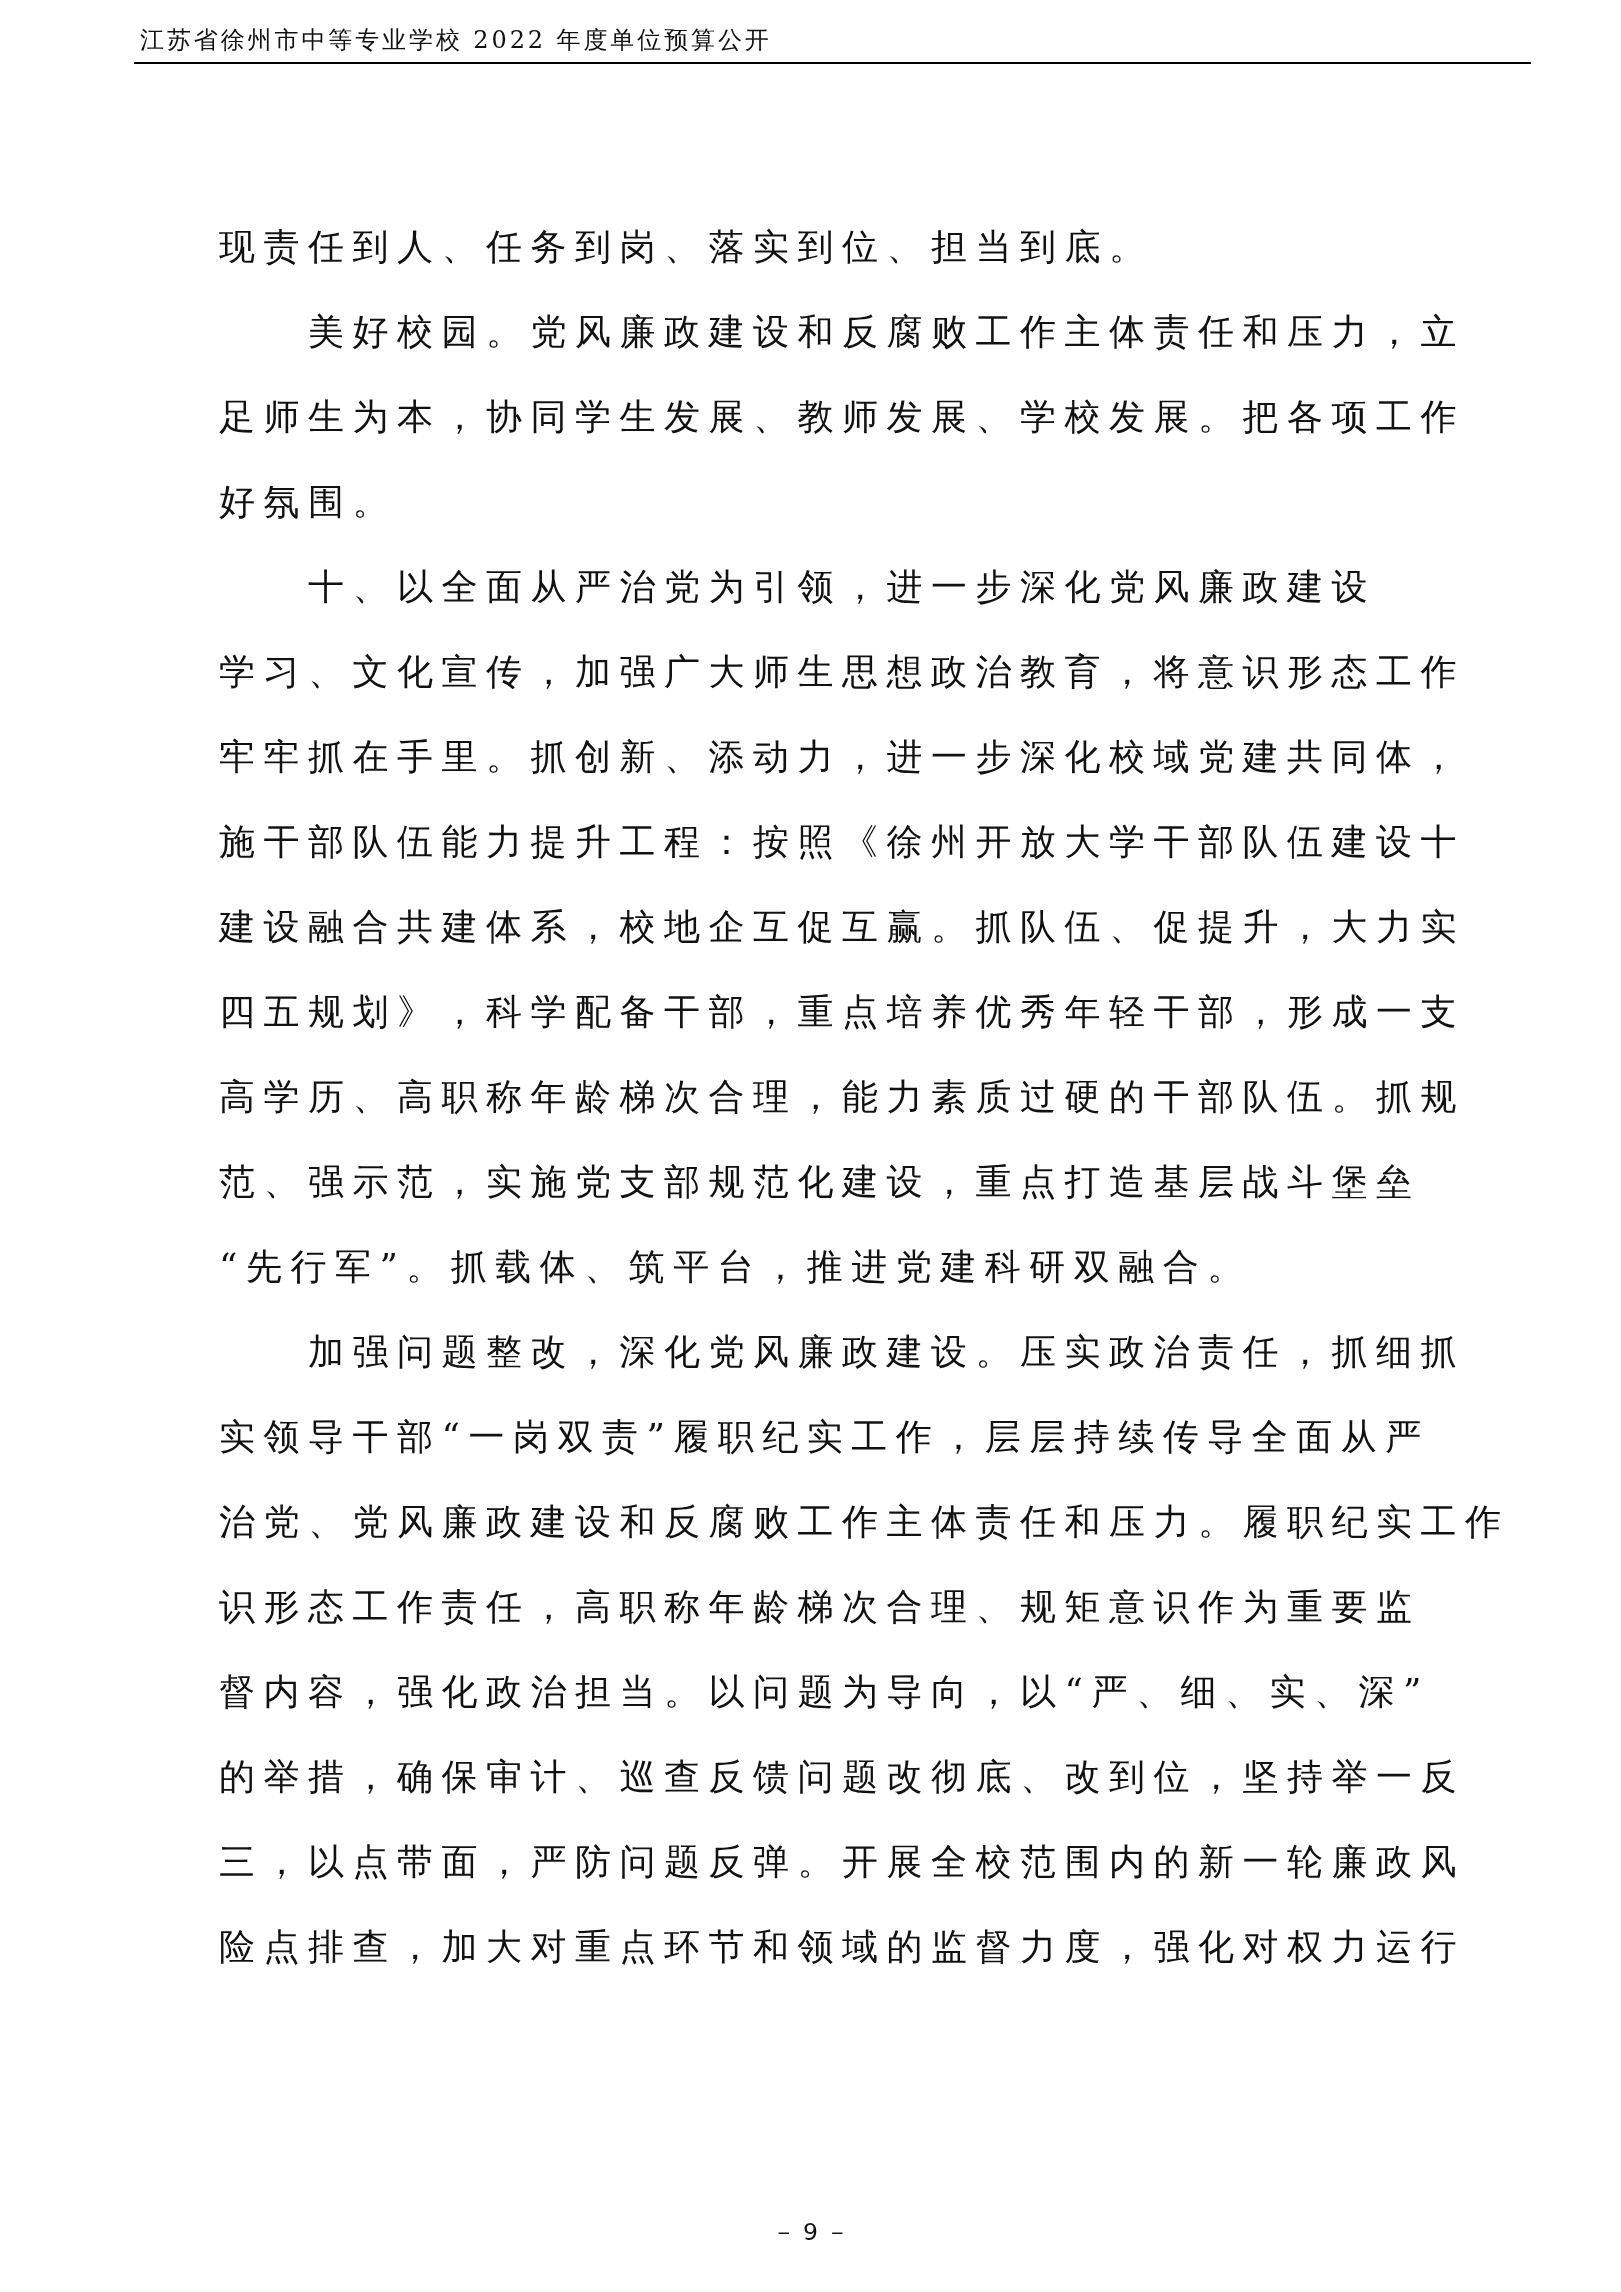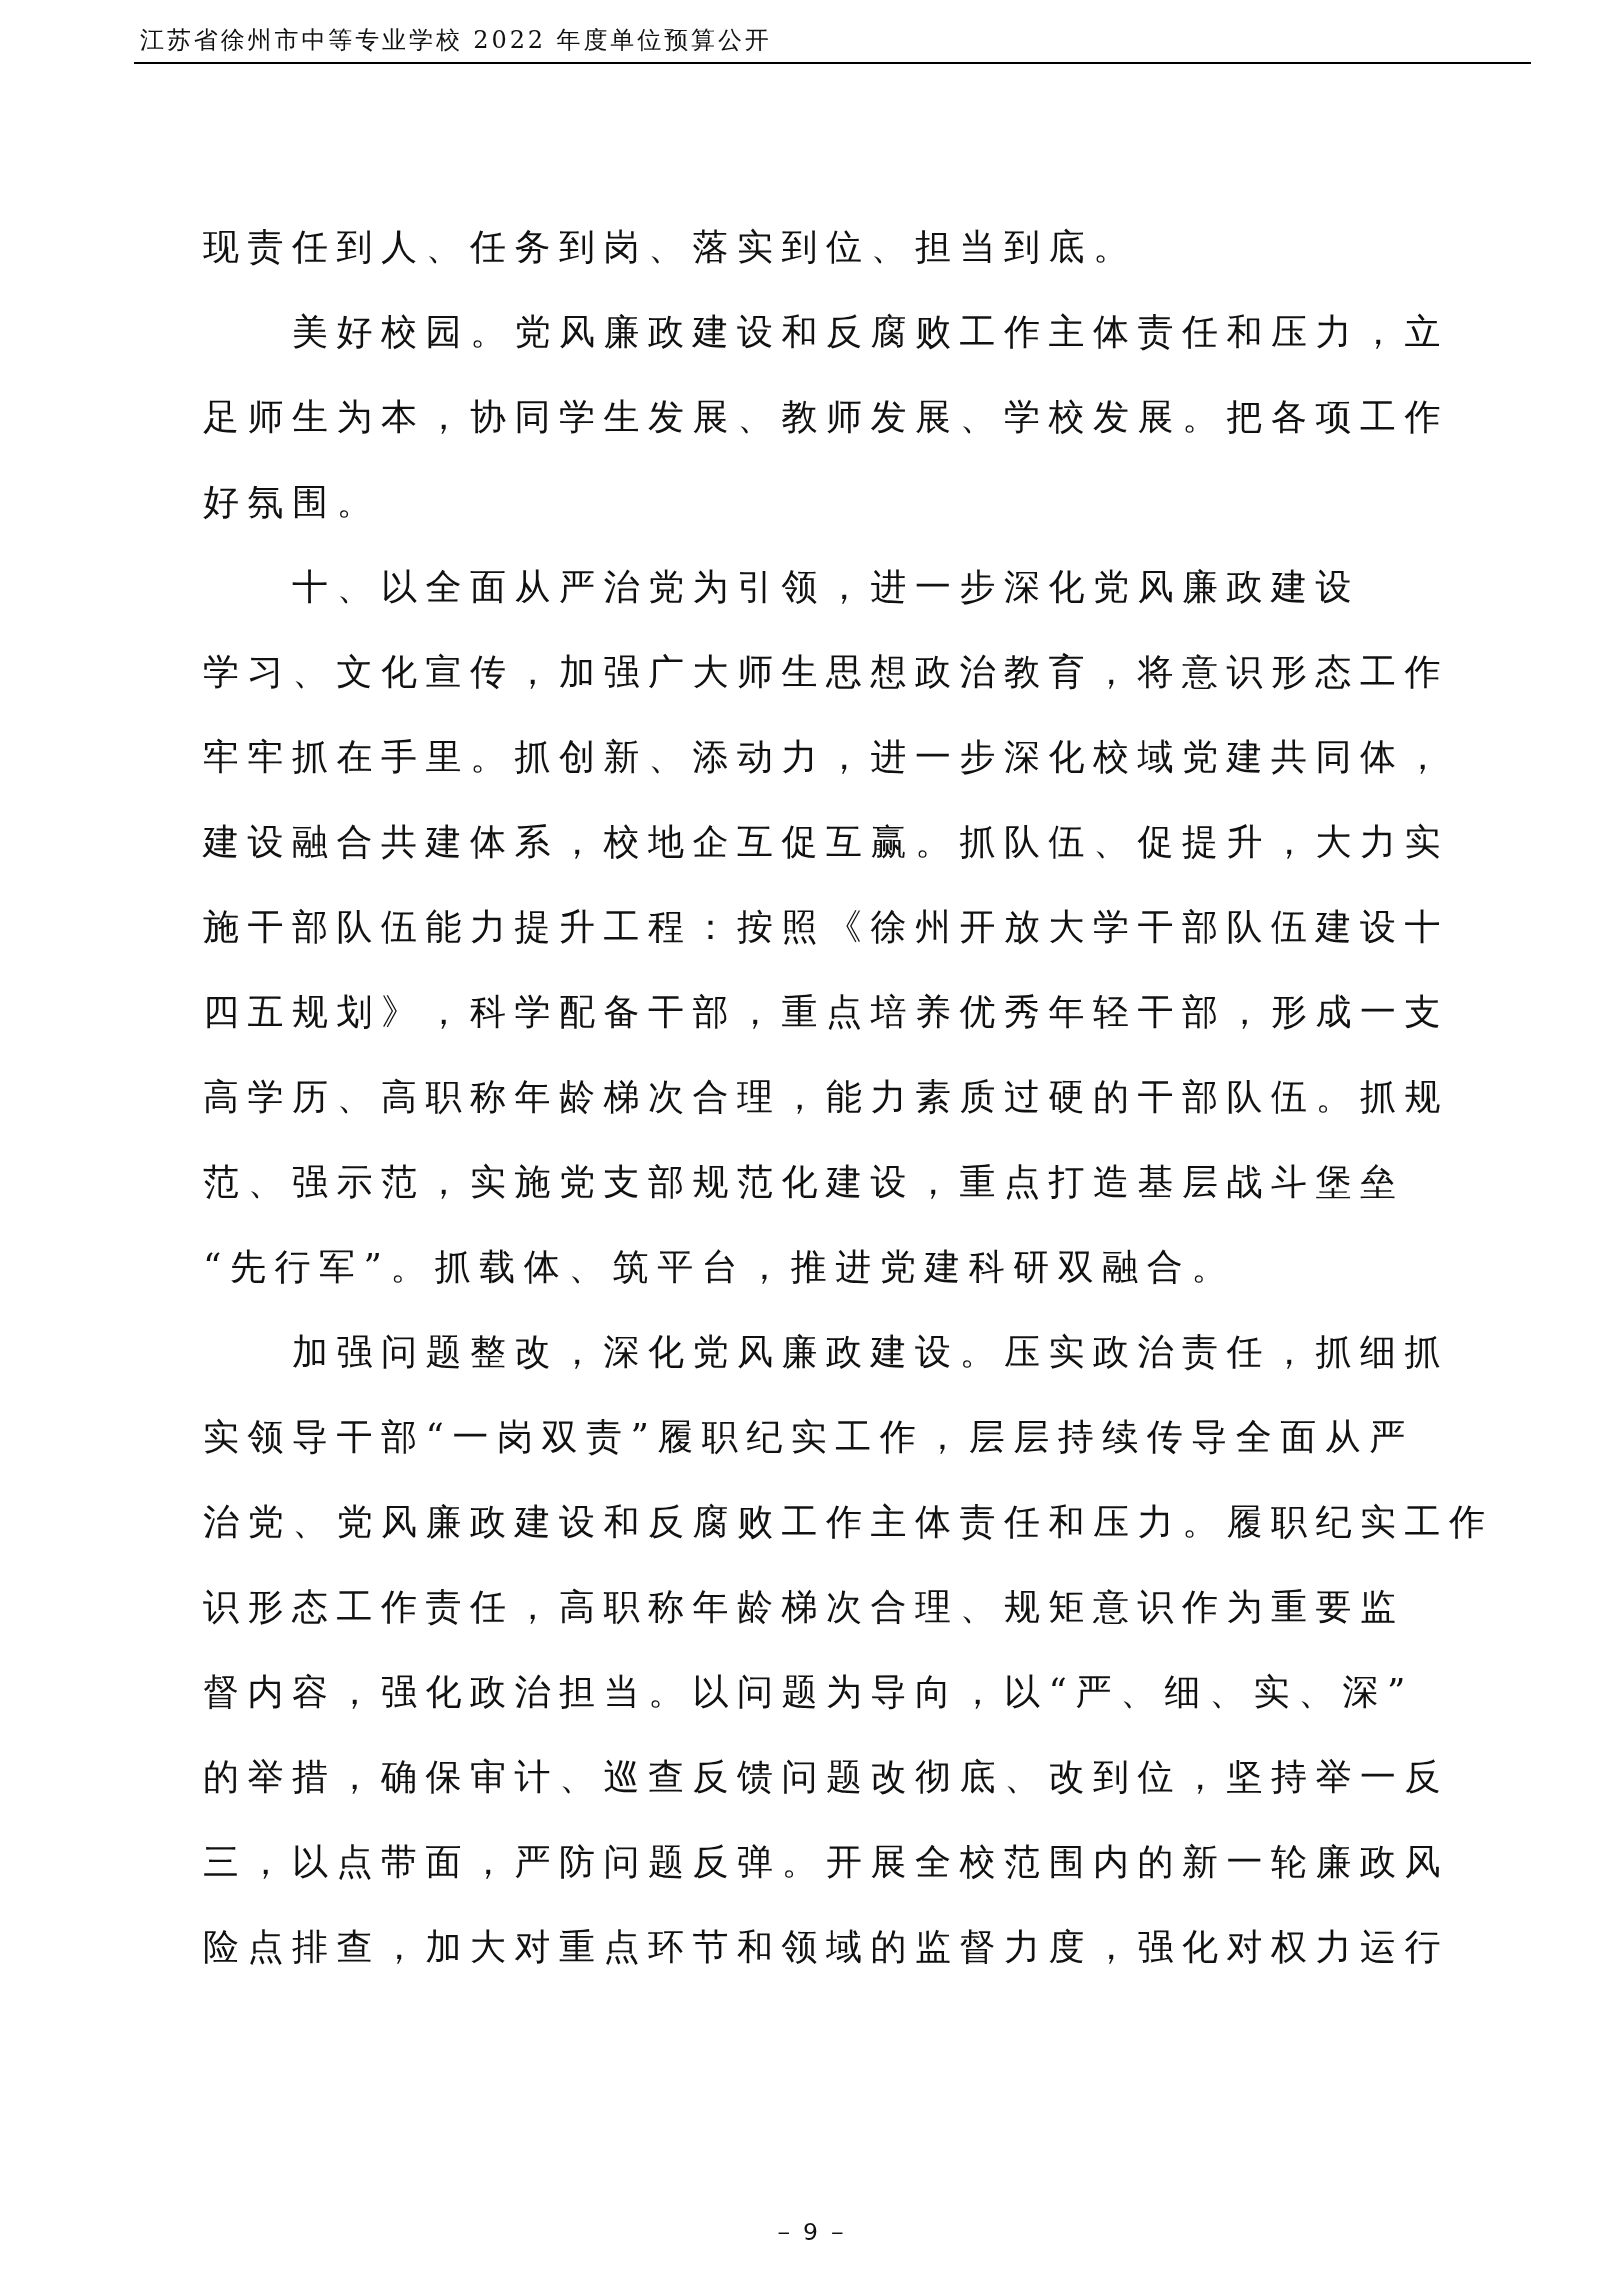--- a/index.html
+++ b/index.html
@@ -3,41 +3,41 @@
   <meta charset="utf-8">
   <style>
     html, body { margin: 0; padding: 0; background: #ffffff; }
     body { width: 1621px; height: 2293px; position: relative; overflow: hidden;
            font-family: "DejaVu Serif", "Liberation Serif", serif; color: #111; }
     .page-header { position: absolute; left: 140px; top: 27.4px; font-size: 24px; line-height: 27.4px;
                    letter-spacing: 2.9px; white-space: nowrap; }
     .header-rule { position: absolute; left: 134px; top: 62px; width: 1397px; height: 2px; background: #000; }
     .body { position: absolute; left: 203px; top: 204px; width: 1264px; }
     .line { height: 85px; line-height: 85px; font-size: 36px; letter-spacing: 8.5px;
-            white-space: nowrap; overflow: visible; }
+            white-space: nowrap; overflow: visible; margin-left: 16px; }
     .line.indent { padding-left: 89px; }
     .page-number { position: absolute; left: 0; width: 1621px; top: 2217px; text-align: center;
                    font-size: 23.5px; line-height: 31px; font-family: "DejaVu Sans", sans-serif; }
   </style>
 </head>
 <body>
 
 <div class="page-header">江苏省徐州市中等专业学校 2022 年度单位预算公开</div>
 <div class="header-rule"></div>
 
 <div class="body">
   <div class="line">现责任到人、任务到岗、落实到位、担当到底。</div>
   <div class="line indent">美好校园。党风廉政建设和反腐败工作主体责任和压力，立</div>
   <div class="line">足师生为本，协同学生发展、教师发展、学校发展。把各项工作</div>
   <div class="line">好氛围。</div>
   <div class="line indent">十、以全面从严治党为引领，进一步深化党风廉政建设</div>
   <div class="line">学习、文化宣传，加强广大师生思想政治教育，将意识形态工作</div>
   <div class="line">牢牢抓在手里。抓创新、添动力，进一步深化校域党建共同体，</div>
+  <div class="line">施干部队伍能力提升工程：按照《徐州开放大学干部队伍建设十</div>
   <div class="line">建设融合共建体系，校地企互促互赢。抓队伍、促提升，大力实</div>
-  <div class="line">施干部队伍能力提升工程：按照《徐州开放大学干部队伍建设十</div>
   <div class="line">四五规划》，科学配备干部，重点培养优秀年轻干部，形成一支</div>
   <div class="line">高学历、高职称年龄梯次合理，能力素质过硬的干部队伍。抓规</div>
   <div class="line">范、强示范，实施党支部规范化建设，重点打造基层战斗堡垒</div>
   <div class="line">“先行军”。抓载体、筑平台，推进党建科研双融合。</div>
   <div class="line indent">加强问题整改，深化党风廉政建设。压实政治责任，抓细抓</div>
   <div class="line">实领导干部“一岗双责”履职纪实工作，层层持续传导全面从严</div>
   <div class="line">治党、党风廉政建设和反腐败工作主体责任和压力。履职纪实工作</div>
   <div class="line">识形态工作责任，高职称年龄梯次合理、规矩意识作为重要监</div>
   <div class="line">督内容，强化政治担当。以问题为导向，以“严、细、实、深”</div>
   <div class="line">的举措，确保审计、巡查反馈问题改彻底、改到位，坚持举一反</div>

